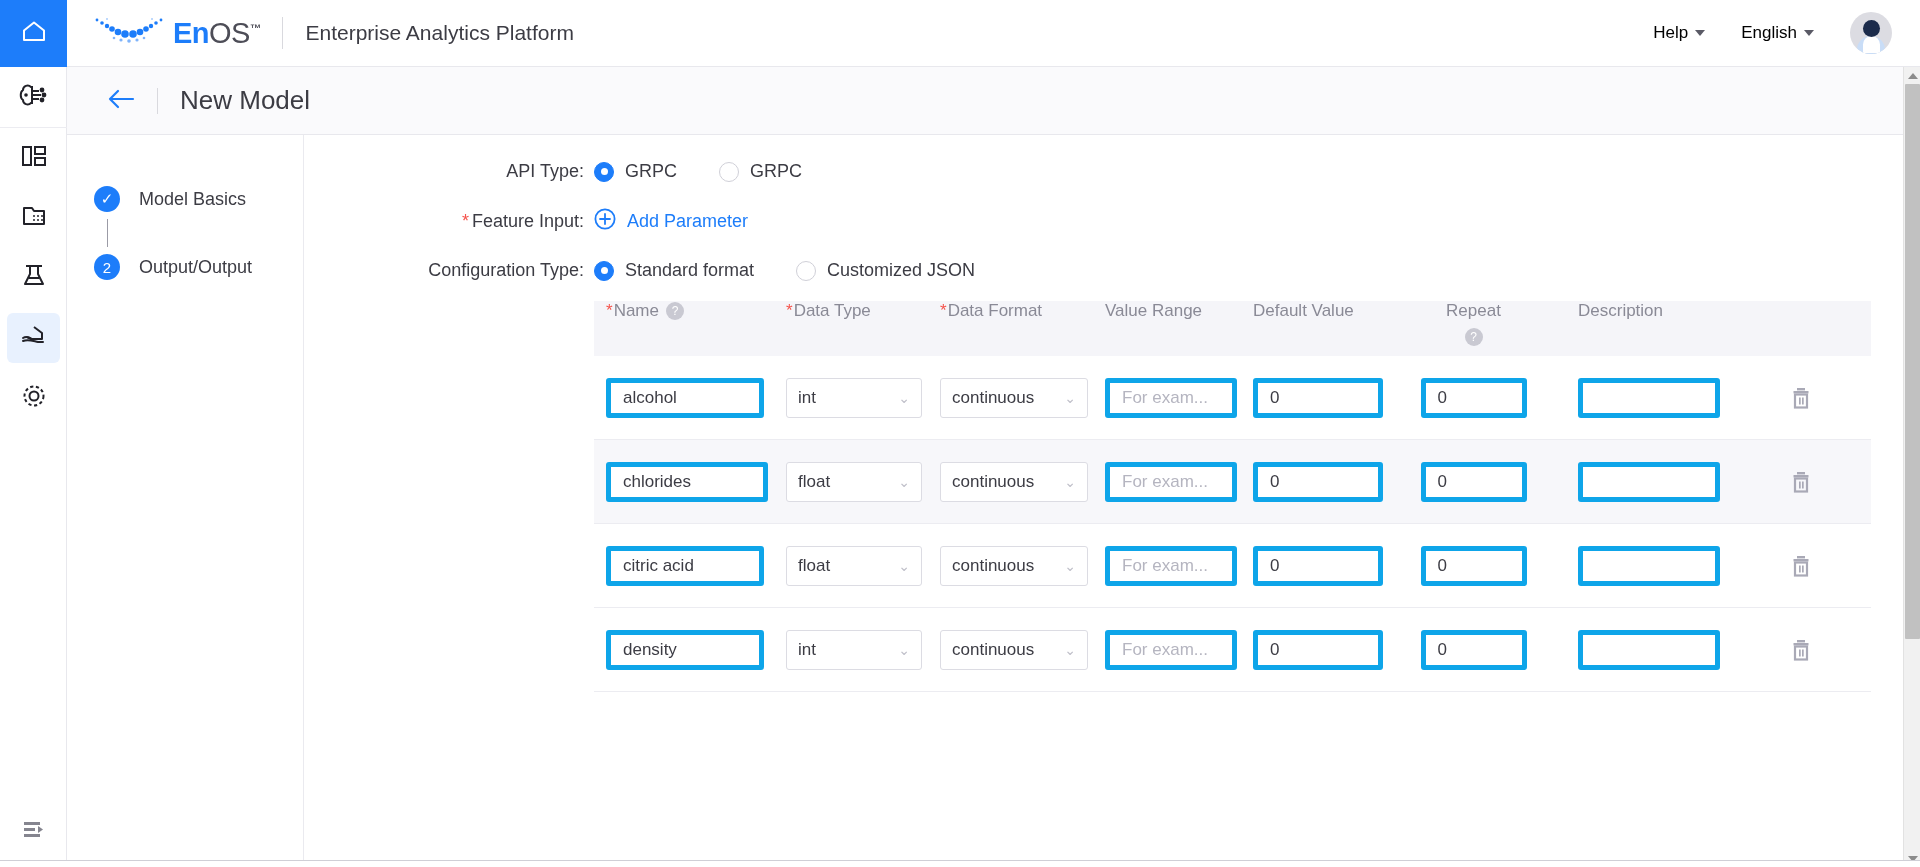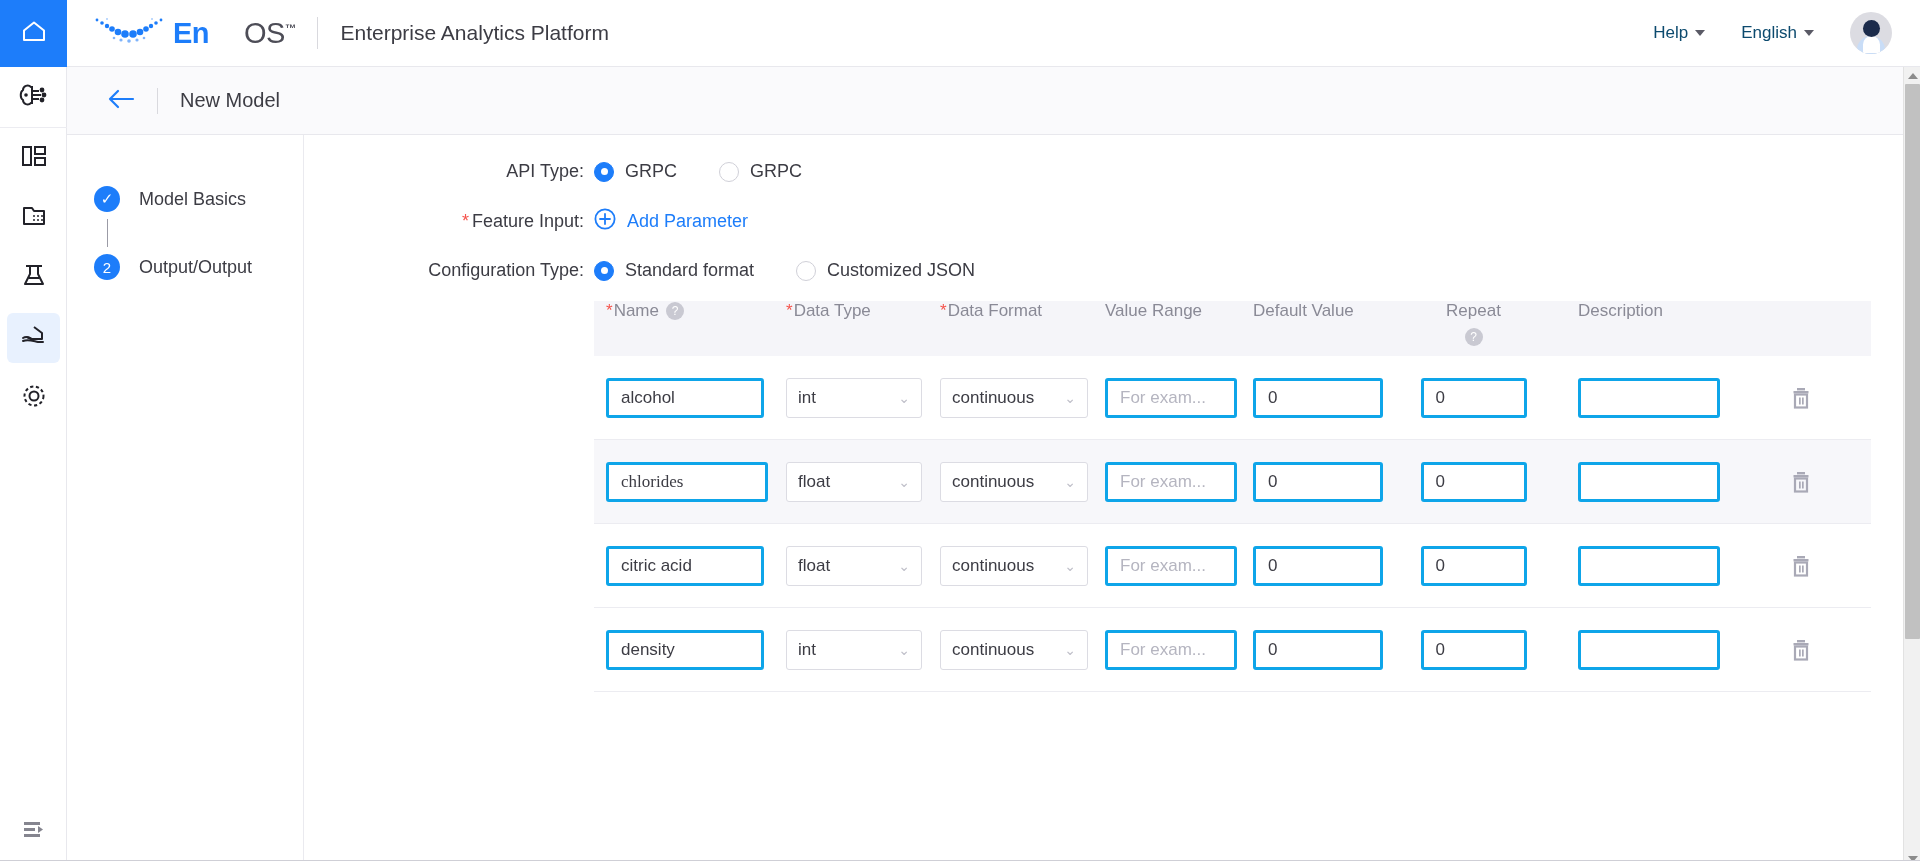--- a/index.html
+++ b/index.html
@@ -28,34 +28,34 @@
   .brand-wrap {
     display: flex; align-items: center; height: 67px;
     padding-left: 24px;
   }
   .enos-logo { display: flex; align-items: center; }
   .enos-text {
     font-size: 29px; font-weight: bold; letter-spacing: -0.5px;
     margin-left: 4px;
   }
   .enos-en { color: #1d7dfa; }
-  .enos-os { color: #4d4d57; font-weight: normal; margin-left: 35px; }
+  .enos-os { color: #4d4d57; font-weight: normal; }
   .enos-tm { font-size: 11px; color: #4d4d57; vertical-align: super; }
   .brand-divider {
     width: 1px; height: 32px; background: #d9d9de; margin: 0 22px;
   }
   .platform-title {
     font-size: 21px; color: #3c3c44; white-space: nowrap;
   }
   .topbar-right {
     margin-left: auto; display: flex; align-items: center;
     padding-right: 28px; gap: 36px;
   }
   .topbar-menu {
-    font-size: 17px; color: #0c4a6e; cursor: pointer;
+    font-size: 17px; color: #000000; cursor: pointer;
     display: flex; align-items: center; gap: 7px;
   }
   .caret-down {
     width: 0; height: 0;
     border-left: 5px solid transparent;
     border-right: 5px solid transparent;
     border-top: 6px solid #5a5a66;
     display: inline-block;
   }
   .avatar {
@@ -107,21 +107,21 @@
     background: #fafafc;
     border-bottom: 1px solid #e8e8ed;
     display: flex; align-items: center;
     z-index: 20;
   }
   .back-arrow {
     margin-left: 40px; cursor: pointer;
     display: flex; align-items: center;
   }
   .ph-divider { width: 1px; height: 26px; background: #d9d9de; margin: 0 22px; }
-  .ph-title { font-size: 20px; color: #3c3c44; }
+  .ph-title { font-size: 26px; color: #3c3c44; }
 
   
   .steps {
     position: absolute; top: 135px; left: 67px;
     width: 237px; height: 725px;
     background: #ffffff;
     border-right: 1px solid #eaeaef;
     z-index: 15;
   }
   .step {
@@ -205,21 +205,21 @@
   }
   .pt-row {
     display: flex; align-items: center;
     height: 84px;
     padding-left: 12px;
     border-bottom: 1px solid #ececf1;
   }
   .pt-row.alt { background: #f7f7fa; }
   .cell { display: flex; align-items: center; }
   .inp {
-    height: 40px; border: 3px solid #0ea5e9; border-radius: 3px;
+    height: 40px; border: 5px solid #0ea5e9; border-radius: 3px;
     background: #ffffff;
     font-size: 17px; color: #3c3c44;
     padding: 0 12px; outline: none;
     font-family: "Liberation Sans", sans-serif;
   }
   .inp::placeholder { color: #b5b5c0; }
   .sel {
     height: 40px; border: 1px solid #dcdce3; border-radius: 3px;
     background: #ffffff; display: flex; align-items: center;
     font-size: 17px; color: #3c3c44; padding: 0 11px; cursor: pointer;
@@ -550,21 +550,21 @@
             <rect x="5" y="8.5" width="12" height="13" fill="none" stroke="#a9a9b6" stroke-width="2.2"></rect>
             <rect x="9" y="11.5" width="1.7" height="7" fill="#a9a9b6"></rect>
             <rect x="12" y="11.5" width="1.7" height="7" fill="#a9a9b6"></rect>
           </svg>
         </span>
       </div>
     </div>
 
     <div class="pt-row alt">
       <div class="cell c-name gap-name">
-        <input class="inp" style="width: 162px; font-family: Liberation Serif, serif;" value="chlorides">
+        <input class="inp" style="width: 162px;" value="chlorides">
       </div>
       <div class="cell c-type gap-type">
         <div class="sel" style="width:136px">
           <span>float</span>
           <span class="chev">⌄</span>
         </div>
       </div>
       <div class="cell c-format gap-format">
         <div class="sel" style="width:148px">
           <span>continuous</span>

